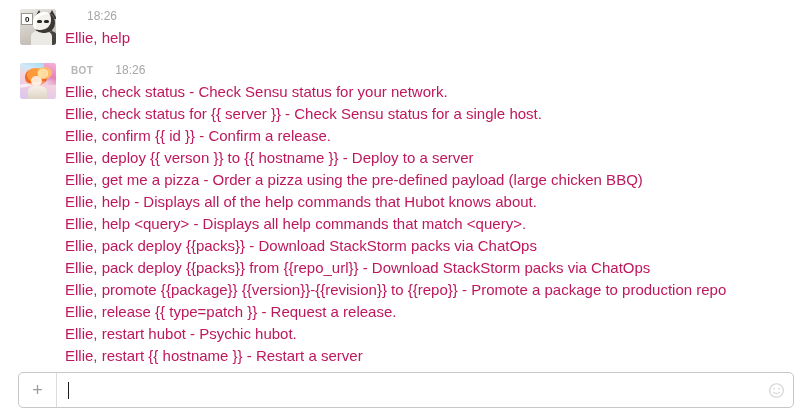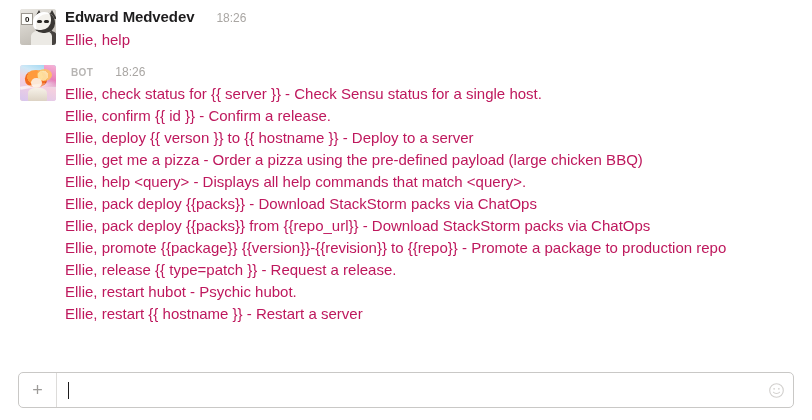--- a/index.html
+++ b/index.html
@@ -262,21 +262,20 @@
       <div class="cat-body"></div>
       <div class="cat-ear-l"></div>
       <div class="cat-ear-r"></div>
       <div class="cat-head"></div>
       <div class="cat-eye-l"></div>
       <div class="cat-eye-r"></div>
       <div class="cat-badge">0</div>
     </div>
     <div class="msg-body">
       <div class="msg-head">
-        <span class="author">Edward Medvedev</span>
         <span class="timestamp">18:26</span>
       </div>
       <div class="msg-line">Ellie, help</div>
     </div>
   </div>
 
   <div class="message">
     <div class="avatar avatar-anime">
       <div class="sky"></div>
       <div class="pink"></div>
@@ -284,24 +283,26 @@
       <div class="hair2"></div>
       <div class="face"></div>
       <div class="torso"></div>
       <div class="streak"></div>
     </div>
     <div class="msg-body">
       <div class="msg-head">
         <span class="bot-tag">BOT</span>
         <span class="timestamp">18:26</span>
       </div>
+      <div class="msg-line">Ellie, check status - Check Sensu status for your network.</div>
       <div class="msg-line">Ellie, check status for {{ server }} - Check Sensu status for a single host.</div>
       <div class="msg-line">Ellie, confirm {{ id }} - Confirm a release.</div>
       <div class="msg-line">Ellie, deploy {{ verson }} to {{ hostname }} - Deploy to a server</div>
       <div class="msg-line">Ellie, get me a pizza - Order a pizza using the pre-defined payload (large chicken BBQ)</div>
+      <div class="msg-line">Ellie, help - Displays all of the help commands that Hubot knows about.</div>
       <div class="msg-line">Ellie, help &lt;query&gt; - Displays all help commands that match &lt;query&gt;.</div>
       <div class="msg-line">Ellie, pack deploy {{packs}} - Download StackStorm packs via ChatOps</div>
       <div class="msg-line">Ellie, pack deploy {{packs}} from {{repo_url}} - Download StackStorm packs via ChatOps</div>
       <div class="msg-line">Ellie, promote {{package}} {{version}}-{{revision}} to {{repo}} - Promote a package to production repo</div>
       <div class="msg-line">Ellie, release {{ type=patch }} - Request a release.</div>
       <div class="msg-line">Ellie, restart hubot - Psychic hubot.</div>
       <div class="msg-line">Ellie, restart {{ hostname }} - Restart a server</div>
     </div>
   </div>
 

